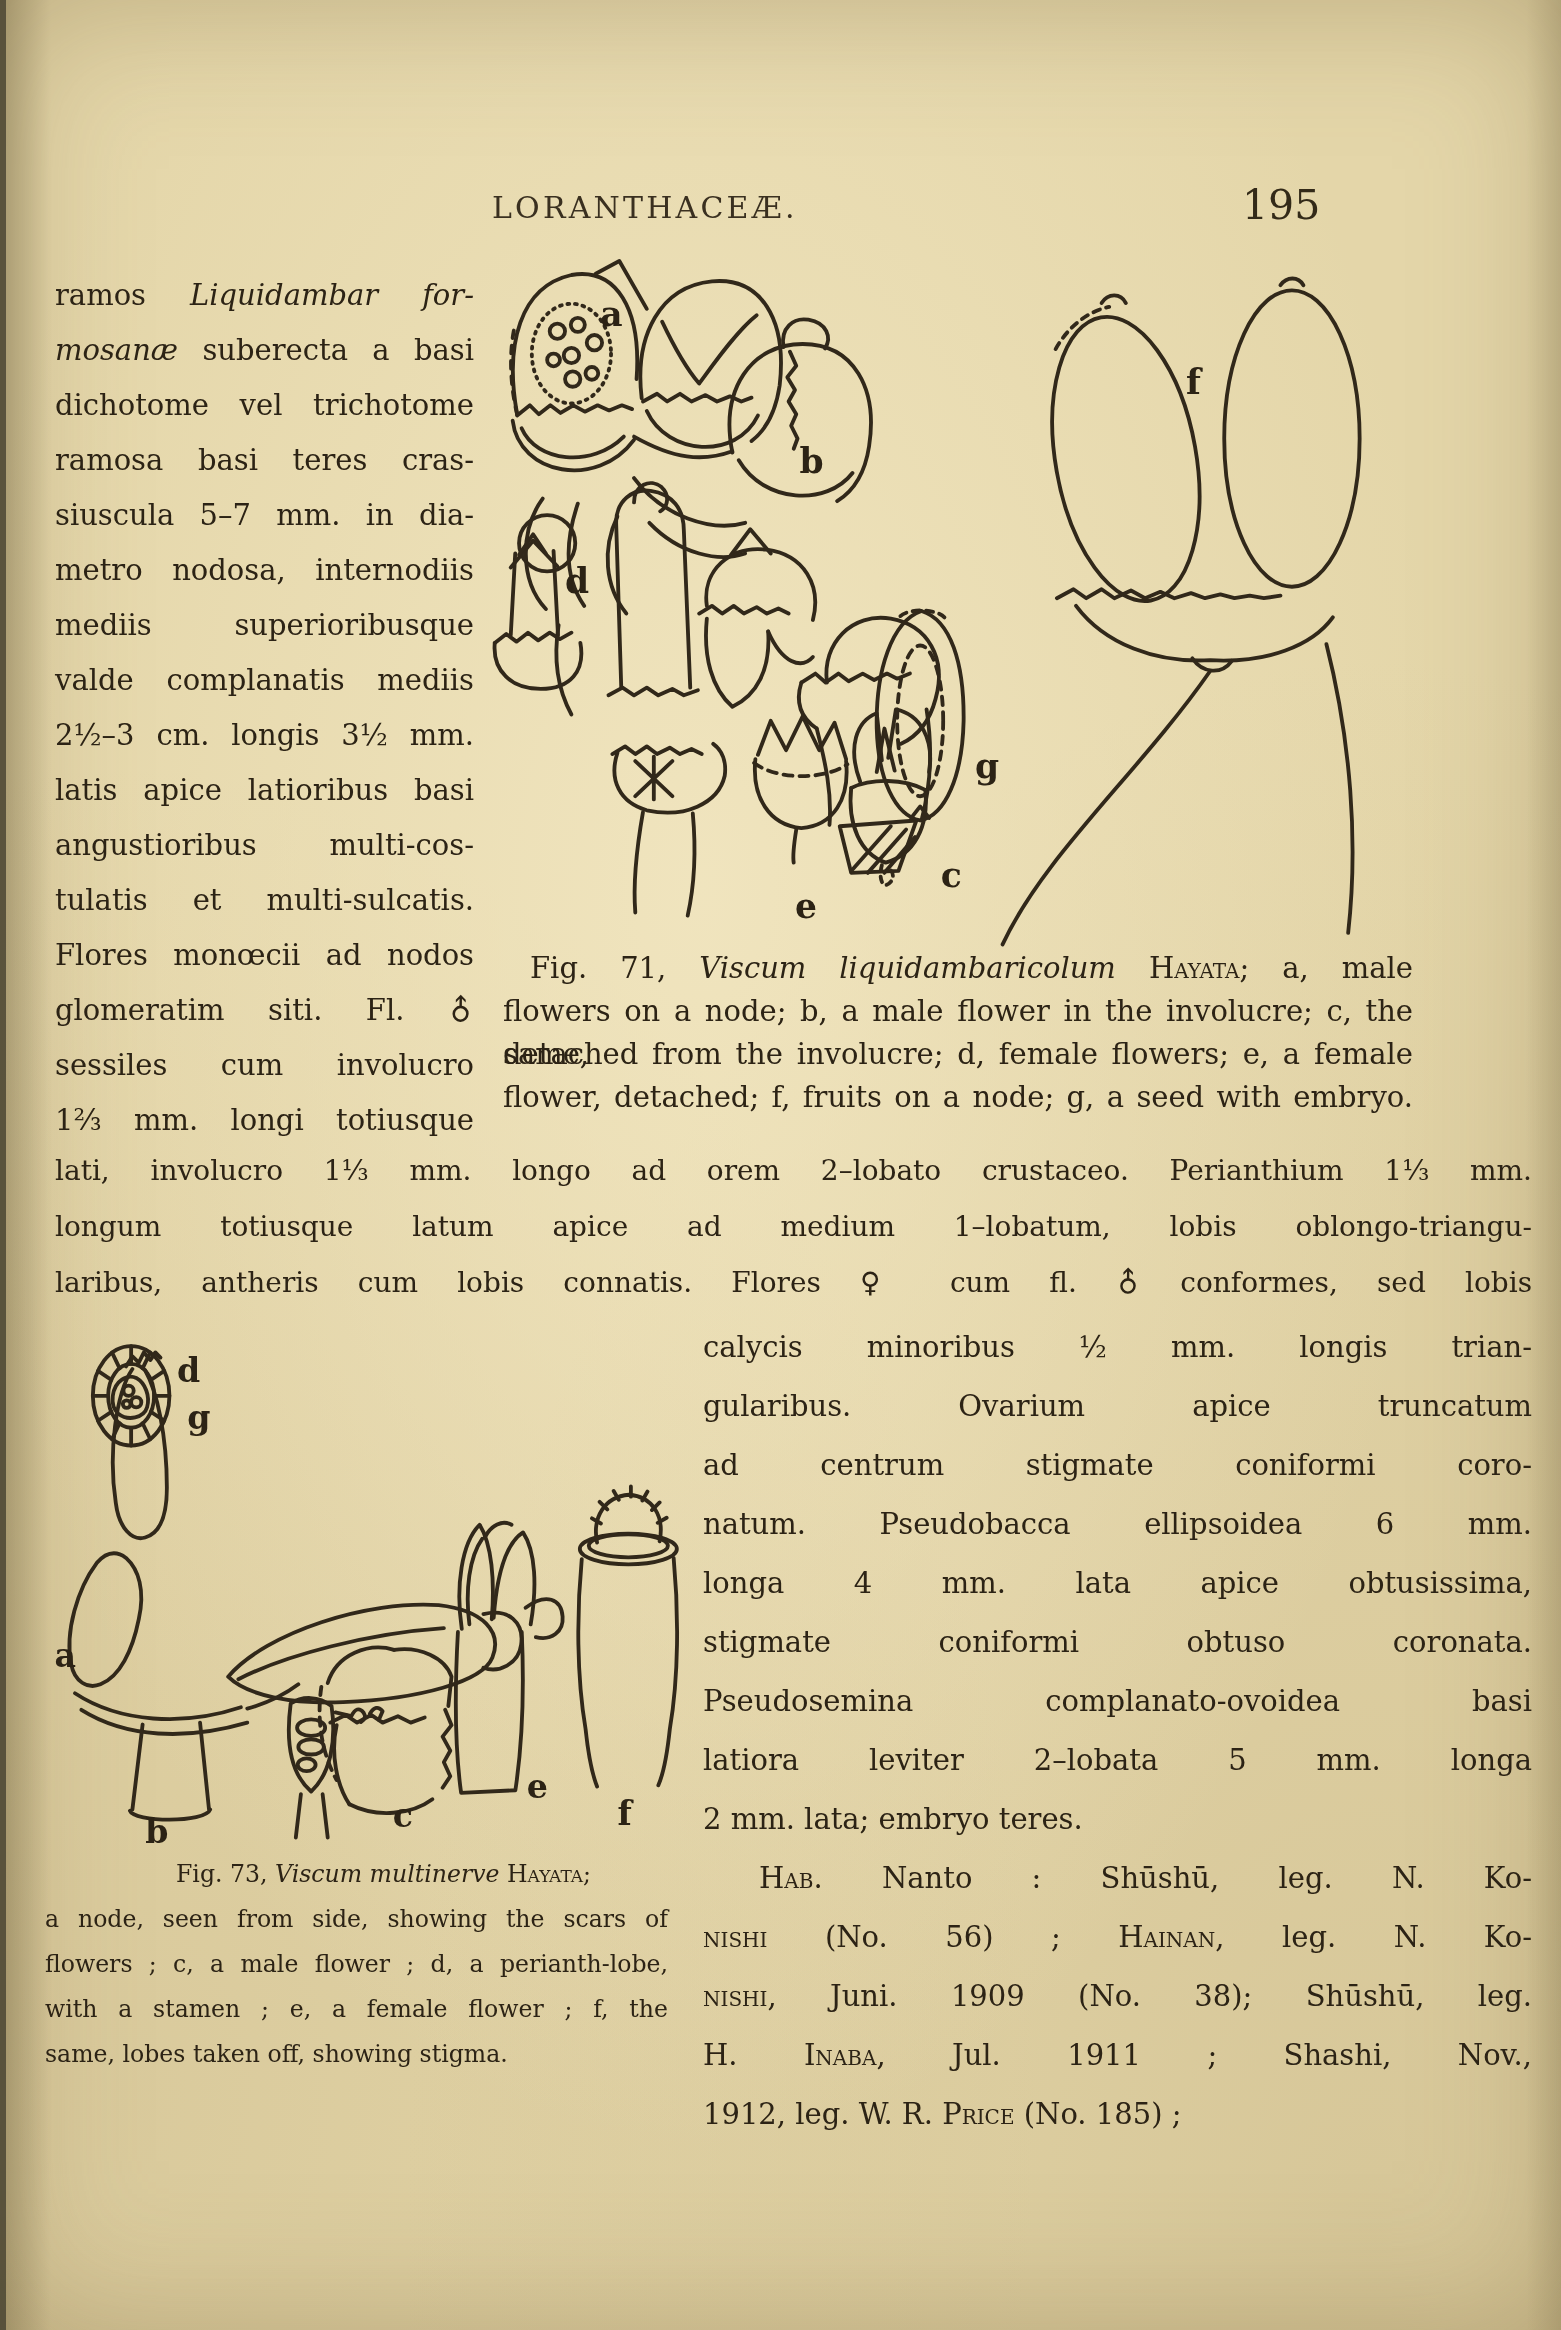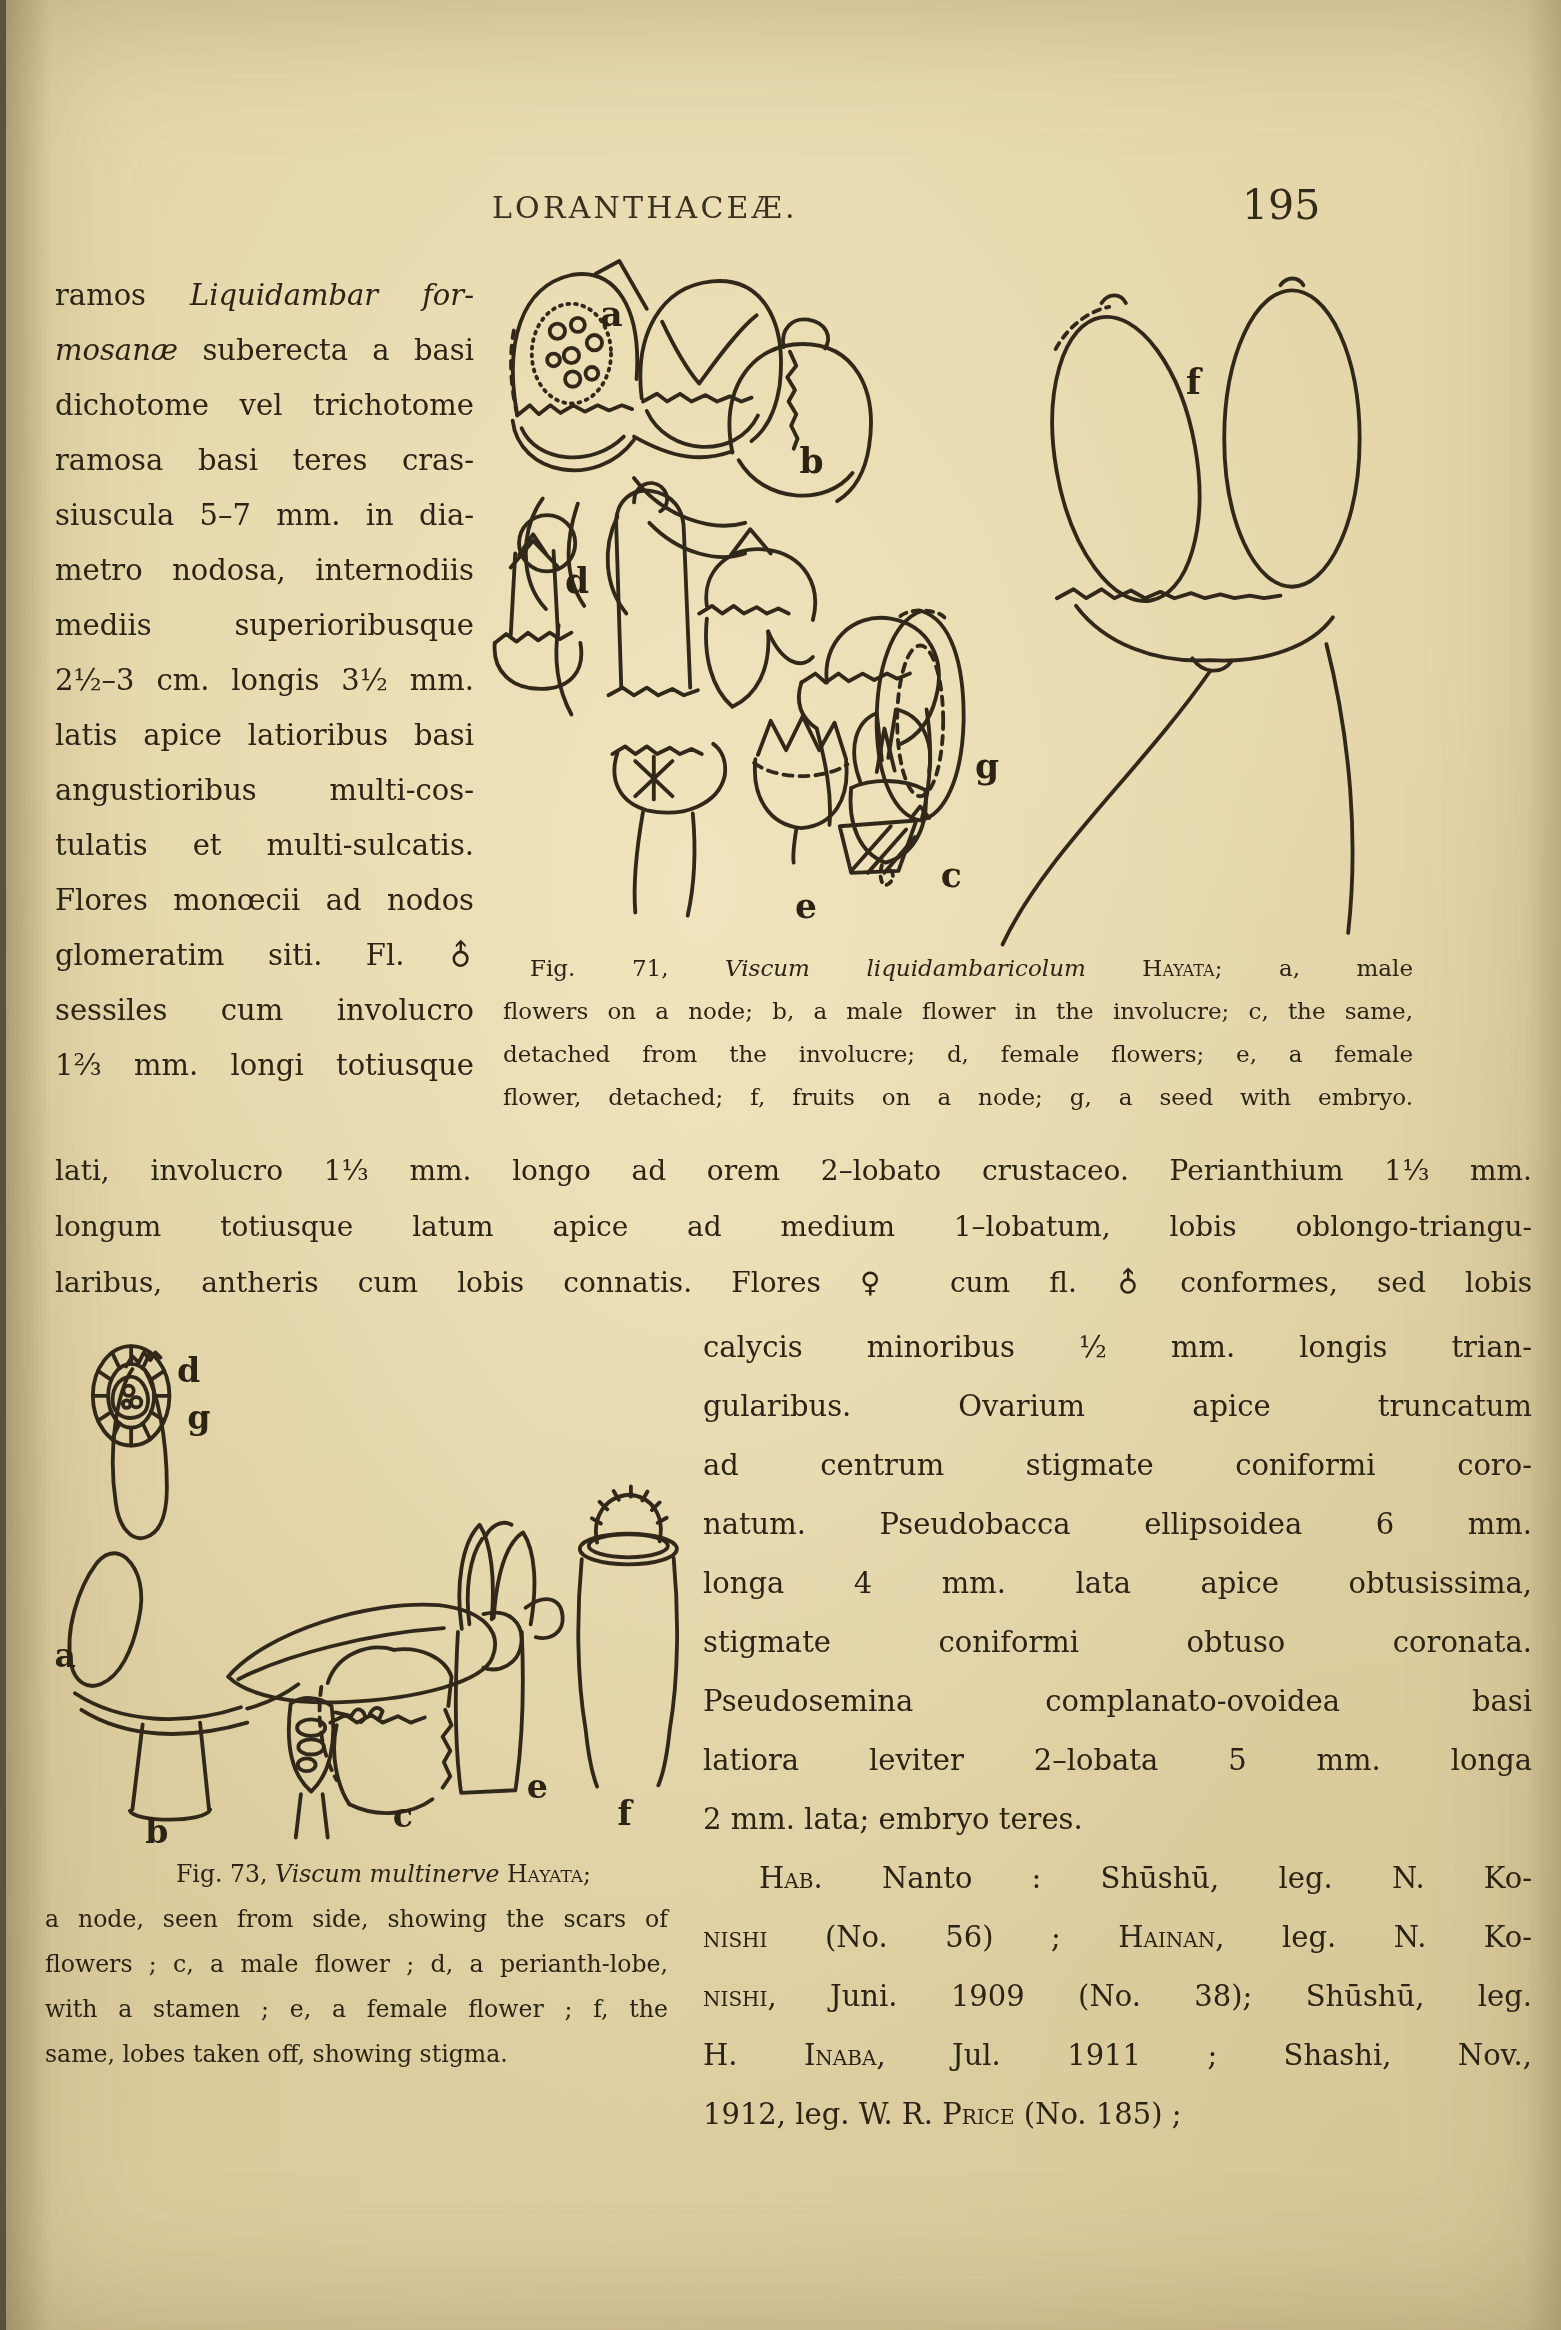--- a/index.html
+++ b/index.html
@@ -24,21 +24,21 @@
 
   .hdr{position:absolute;top:190px;left:492px;font-size:30px;letter-spacing:3.2px;color:#3a3020;}
   .pagenum{position:absolute;top:181px;left:1242px;font-size:41px;color:#332a18;}
 
   .ln{text-align:justify;text-align-last:justify;white-space:normal;}
   .last{text-align-last:left;}
 
   .col-left{position:absolute;left:55px;top:268px;width:419px;font-size:29px;}
   .col-left .ln{height:55px;line-height:55px;}
 
-  .cap71{position:absolute;left:503px;top:947px;width:910px;font-size:23px;}
+  .cap71{position:absolute;left:503px;top:947px;width:910px;font-size:29px;}
   .cap71 .ln{height:43px;line-height:43px;}
   .ind71{padding-left:27px;box-sizing:border-box;}
 
   .para{position:absolute;left:55px;top:1143px;width:1477px;font-size:28px;}
   .para .ln{height:56px;line-height:56px;}
 
   .cap73{position:absolute;left:45px;top:1852px;width:623px;font-size:23.6px;}
   .cap73 .ln{height:45px;line-height:45px;}
   .ind73{padding-left:131px;box-sizing:border-box;}
 
@@ -69,20 +69,21 @@
   <div class="pagenum">195</div>
 
   <div class="col-left">
     <div class="ln"><span>ramos</span> <span class="it">Liquidambar for-</span></div>
     <div class="ln"><span class="it">mosanæ</span> <span>suberecta a basi</span></div>
     <div class="ln">dichotome vel trichotome</div>
     <div class="ln">ramosa basi teres cras-</div>
     <div class="ln">siuscula 5–7 mm. in dia-</div>
     <div class="ln">metro nodosa, internodiis</div>
     <div class="ln">mediis superioribusque</div>
+    <div class="ln">valde complanatis mediis</div>
     <div class="ln">2½–3 cm. longis 3½ mm.</div>
     <div class="ln">latis apice latioribus basi</div>
     <div class="ln">angustioribus multi-cos-</div>
     <div class="ln">tulatis et multi-sulcatis.</div>
     <div class="ln">Flores monœcii ad nodos</div>
     <div class="ln"><span>glomeratim siti. Fl.</span> <span class="sym male">♂</span></div>
     <div class="ln">sessiles cum involucro</div>
     <div class="ln">1⅔ mm. longi totiusque</div>
   </div>
 

